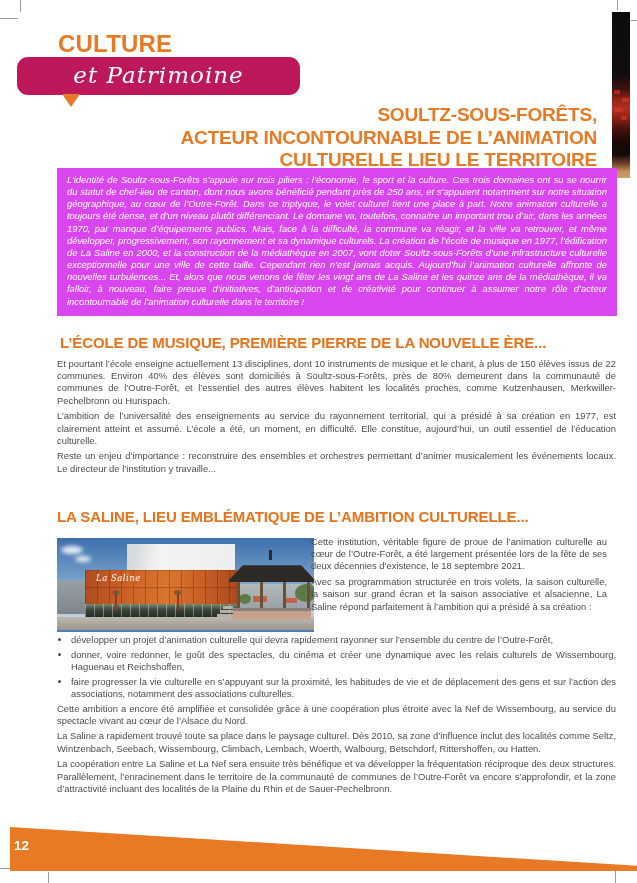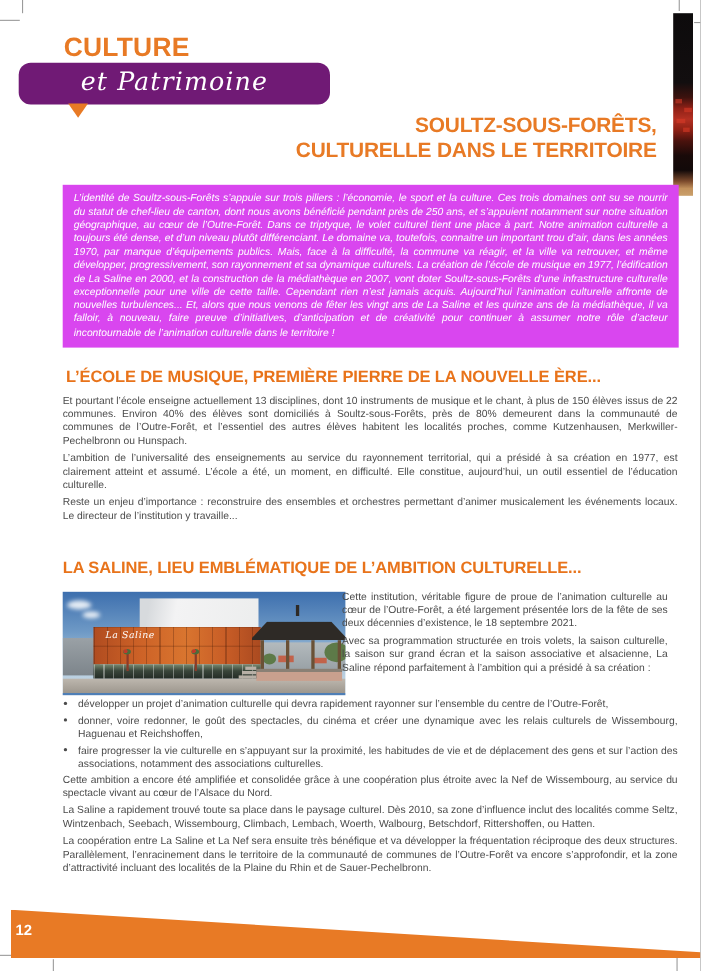--- a/index.html
+++ b/index.html
@@ -22,21 +22,21 @@
     overflow:hidden;
   }
   .edge-strip .brick{position:absolute;background:rgba(220,60,40,.55);}
   
   .kicker{
     position:absolute;left:58px;top:30px;
     font-size:24px;font-weight:bold;color:#e87a25;letter-spacing:.2px;
   }
   .bubble{
     position:absolute;left:17px;top:57px;width:283px;height:38px;
-    background:#701a75;border-radius:11px;
+    background:#be185d;border-radius:11px;
     display:flex;align-items:center;justify-content:center;
   }
   .bubble-text{
     color:#ffffff;font-family:"DejaVu Serif","Liberation Serif",serif;
     font-style:italic;font-size:23px;letter-spacing:1px;padding-bottom:3px;
   }
   .bubble-tail{
     position:absolute;left:62px;top:94px;width:0;height:0;
     border-left:9px solid transparent;border-right:9px solid transparent;
     border-top:13px solid #e87a25;
@@ -164,21 +164,22 @@
   </div>
 
   <div class="kicker">CULTURE</div>
   <div class="bubble">
     <span class="bubble-text">et Patrimoine</span>
   </div>
   <div class="bubble-tail"></div>
 
   <h1 class="title" style="margin:12px;">
     <span>SOULTZ-SOUS-FORÊTS,</span>
-    <span>CULTURELLE DANS LE TERRITOIRE</span>
+    <span>ACTEUR INCONTOURNABLE DE L’ANIMATION</span>
+    <span>CULTURELLE LIEU LE TERRITOIRE</span>
   </h1>
 
   <div class="intro-box">L’identité de Soultz-sous-Forêts s’appuie sur trois piliers : l’économie, le sport et la culture. Ces trois domaines ont su se nourrir du statut de chef-lieu de canton, dont nous avons bénéficié pendant près de 250 ans, et s’appuient notamment sur notre situation géographique, au cœur de l’Outre-Forêt. Dans ce triptyque, le volet culturel tient une place à part. Notre animation culturelle a toujours été dense, et d’un niveau plutôt différenciant. Le domaine va, toutefois, connaitre un important trou d’air, dans les années 1970, par manque d’équipements publics. Mais, face à la difficulté, la commune va réagir, et la ville va retrouver, et même développer, progressivement, son rayonnement et sa dynamique culturels. La création de l’école de musique en 1977, l’édification de La Saline en 2000, et la construction de la médiathèque en 2007, vont doter Soultz-sous-Forêts d’une infrastructure culturelle exceptionnelle pour une ville de cette taille. Cependant rien n’est jamais acquis. Aujourd’hui l’animation culturelle affronte de nouvelles turbulences... Et, alors que nous venons de fêter les vingt ans de La Saline et les quinze ans de la médiathèque, il va falloir, à nouveau, faire preuve d’initiatives, d’anticipation et de créativité pour continuer à assumer notre rôle d’acteur incontournable de l’animation culturelle dans le territoire !</div>
 
   <h2 class="h2" style="top:331px;margin:3px;">L’ÉCOLE DE MUSIQUE, PREMIÈRE PIERRE DE LA NOUVELLE ÈRE...</h2>
   <div class="body-block" style="top:358px;">
     <p>Et pourtant l’école enseigne actuellement 13 disciplines, dont 10 instruments de musique et le chant, à plus de 150 élèves issus de 22 communes. Environ 40% des élèves sont domiciliés à Soultz-sous-Forêts, près de 80% demeurent dans la communauté de communes de l’Outre-Forêt, et l’essentiel des autres élèves habitent les localités proches, comme Kutzenhausen, Merkwiller-Pechelbronn ou Hunspach.</p>
     <p>L’ambition de l’universalité des enseignements au service du rayonnement territorial, qui a présidé à sa création en 1977, est clairement atteint et assumé. L’école a été, un moment, en difficulté. Elle constitue, aujourd’hui, un outil essentiel de l’éducation culturelle.</p>
     <p>Reste un enjeu d’importance : reconstruire des ensembles et orchestres permettant d’animer musicalement les événements locaux. Le directeur de l’institution y travaille...</p>
   </div>

